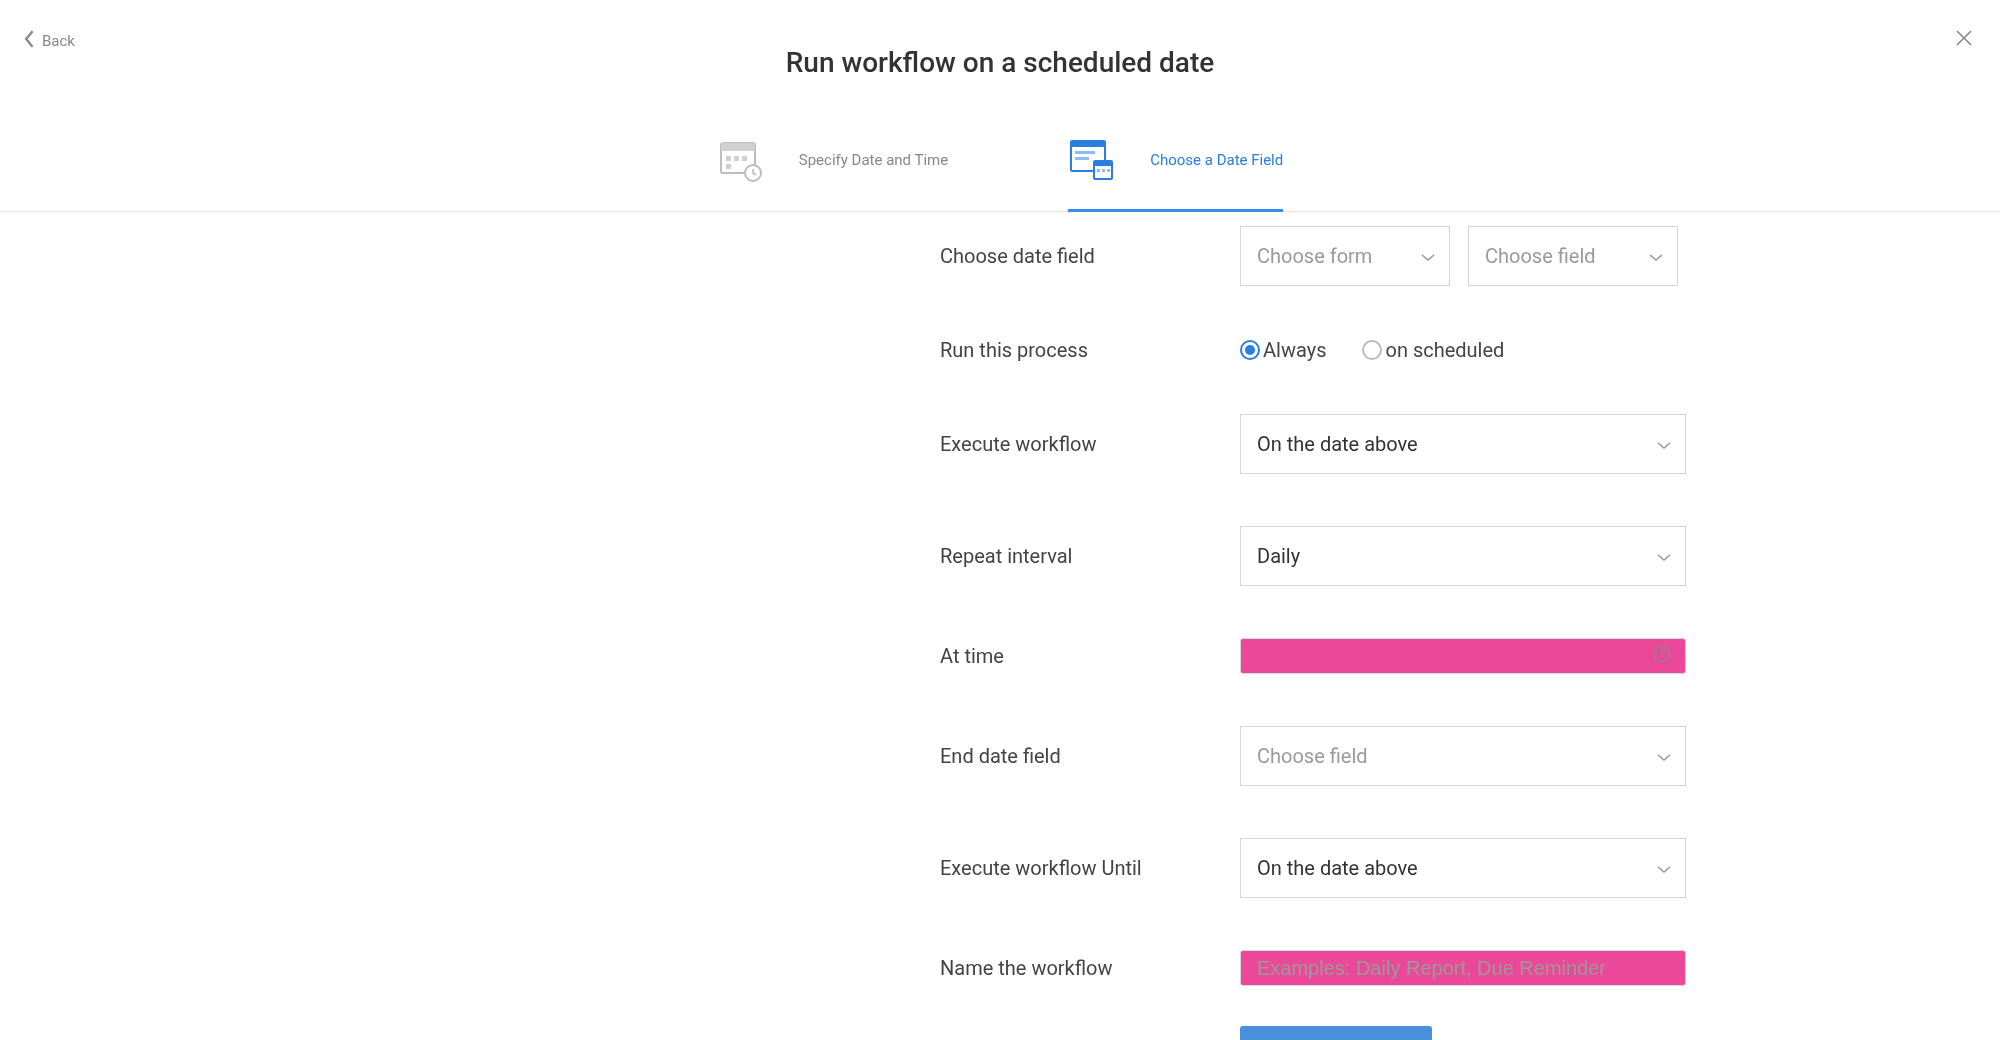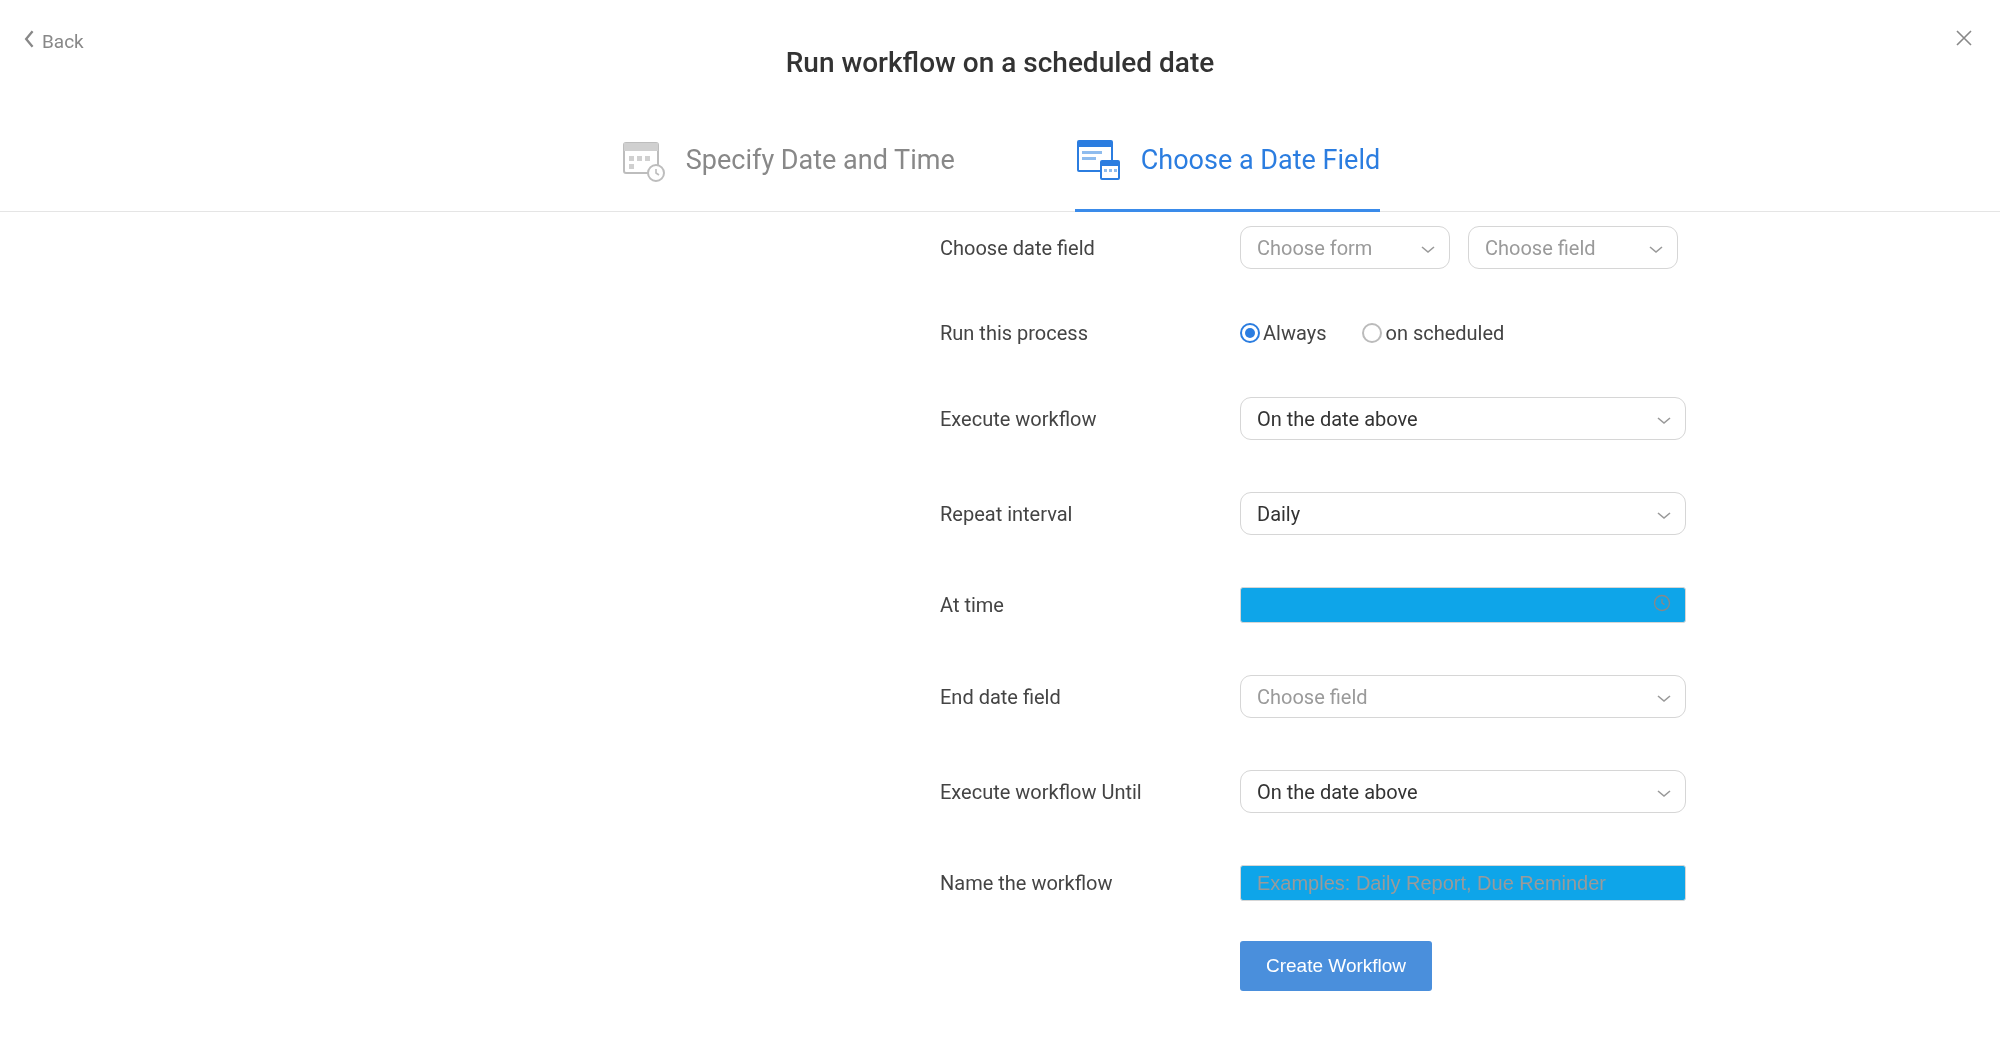--- a/index.html
+++ b/index.html
@@ -17,21 +17,21 @@
       border-bottom: 1px solid #e5e5e5;
     }
     .back-link {
       position: absolute;
       left: 24px;
       top: 30px;
       display: flex;
       align-items: center;
       gap: 6px;
       color: #888;
-      font-size: 19px;
+      font-size: 15px;
       cursor: pointer;
     }
     .back-link svg { width: 12px; height: 18px; }
     .close-btn {
       position: absolute;
       right: 24px;
       top: 26px;
       cursor: pointer;
       color: #888;
     }
@@ -45,25 +45,25 @@
       padding-bottom: 36px;
     }
     .tabs {
       display: flex;
       justify-content: center;
       gap: 120px;
     }
     .tab {
       display: flex;
       align-items: center;
-      gap: 20px;
+      gap: 36px;
       padding: 22px 0 28px 0;
       cursor: pointer;
       position: relative;
-      font-size: 27px;
+      font-size: 15px;
     }
     .tab .tab-label { color: #888; }
     .tab.active .tab-label { color: #2b7de0; }
     .tab.active::after {
       content: "";
       position: absolute;
       left: 0; right: 0; bottom: -1px;
       height: 3px;
       background: #3a8bea;
     }
@@ -88,22 +88,22 @@
       flex-shrink: 0;
     }
     .controls {
       display: flex;
       gap: 18px;
       align-items: center;
     }
     .select {
       position: relative;
       border: 1px solid #d6d6d6;
-      border-radius: 11px;
-      height: 43px;
+      border-radius: 0;
+      height: 60px;
       display: flex;
       align-items: center;
       padding: 0 44px 0 16px;
       font-size: 20px;
       color: #333;
       background: #fff;
       cursor: pointer;
       min-width: 210px;
     }
     .select.placeholder { color: #9a9a9a; }
@@ -117,21 +117,21 @@
     .select .chev svg { width: 14px; height: 10px; }
     .select.wide { width: 446px; }
     .input-text {
       border: 1px solid #d6d6d6;
       border-radius: 3px;
       height: 36px;
       width: 446px;
       padding: 0 46px 0 16px;
       font-size: 20px;
       color: #333;
-      background: #0ea5e9;
+      background: #ec4899;
       outline: none;
       position: relative;
     }
     .input-text::placeholder { color: #9a9a9a; }
     .input-wrap { position: relative; display: inline-block; }
     .input-wrap .clock-icon {
       position: absolute;
       right: 14px;
       top: 50%;
       transform: translateY(-50%);

